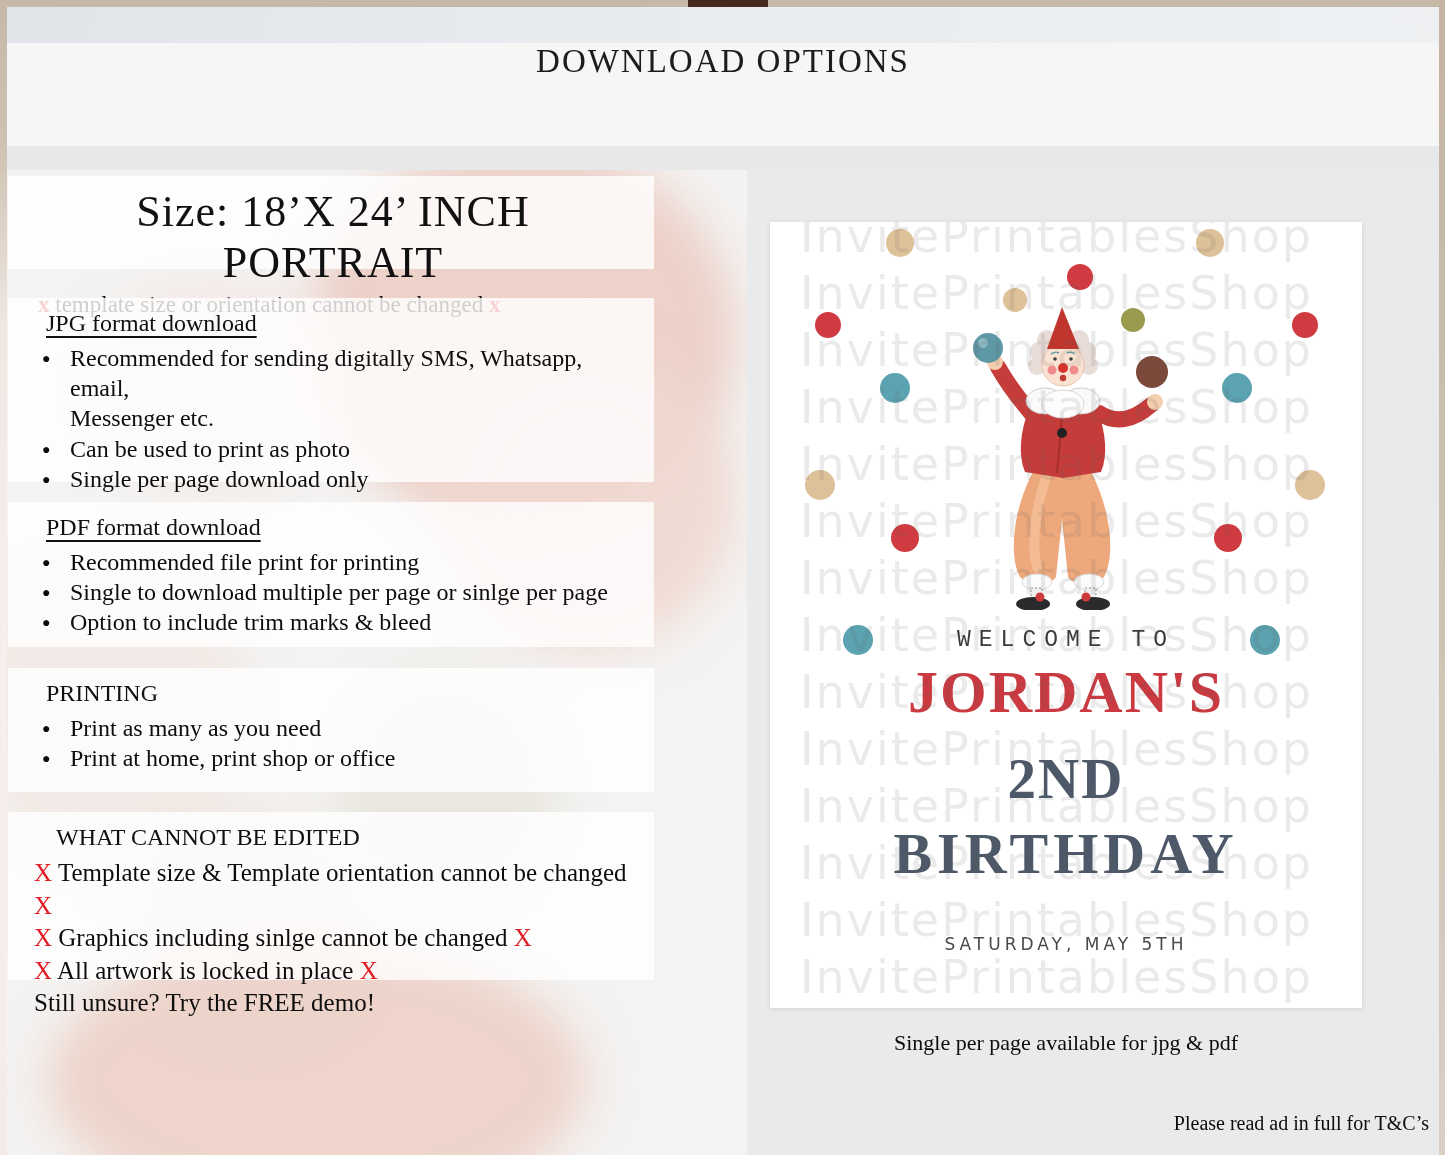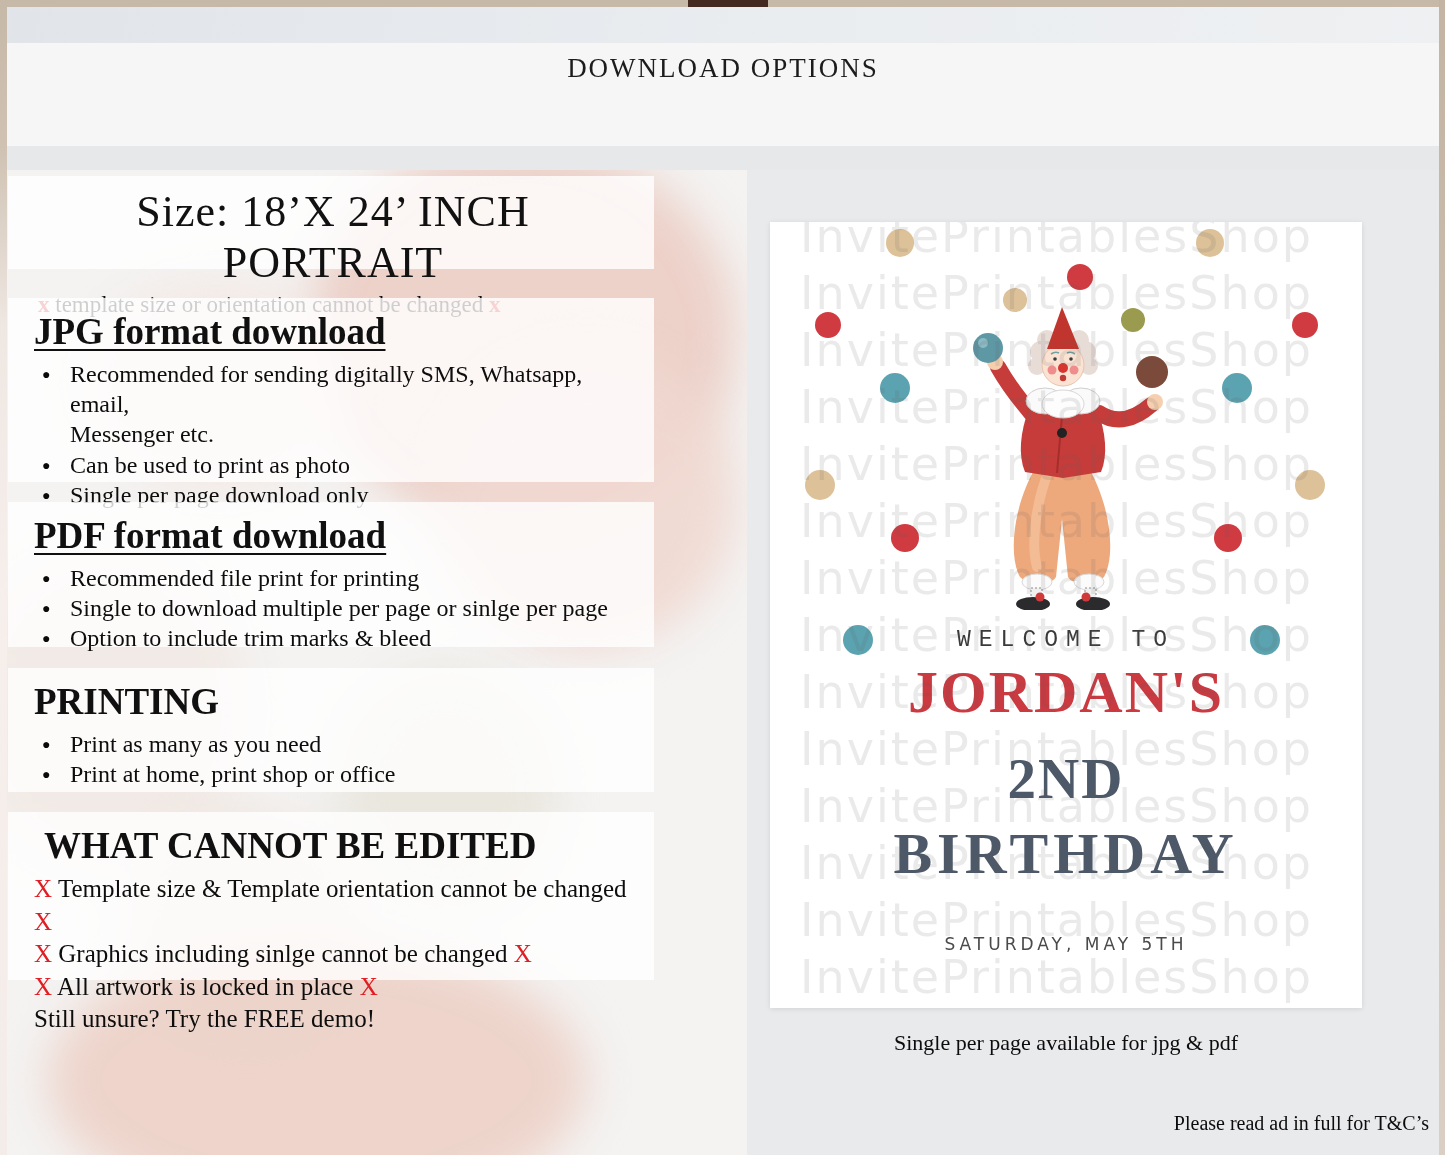--- a/index.html
+++ b/index.html
@@ -10,21 +10,21 @@
   
   .edge-top{position:absolute;left:0;top:0;width:1445px;height:7px;background:#c7b9a8;}
   .edge-top-brown{position:absolute;left:688px;top:0;width:80px;height:7px;background:#43291f;}
   .edge-right{position:absolute;right:0;top:0;width:6px;height:1155px;background:linear-gradient(to bottom,#c3b4a3,#d9cfc3);}
   .edge-left{position:absolute;left:0;top:7px;width:7px;height:1148px;
     background:linear-gradient(to bottom,#c7b9a8 0px,#cfc2b3 140px,#efe7e2 320px,#f6efec 600px,#f3ece9 1148px);}
   
   .band-sky{position:absolute;left:7px;top:7px;width:1432px;height:36px;
     background:linear-gradient(100deg,#e1e4e9 0%,#eaedf0 55%,#eef0f2 100%);}
   .header-band{position:absolute;left:7px;top:43px;width:1432px;height:103px;background:#f6f6f7;text-align:center;}
-  .header-title{margin-top:10px;font-size:27px;letter-spacing:2px;color:#1c1c1c;}
+  .header-title{font-size:33px;letter-spacing:2px;color:#1c1c1c;}
   .header-subtitle{margin-top:6px;font-size:29px;color:#141414;}
   .gray-strip{position:absolute;left:7px;top:146px;width:1432px;height:24px;background:#e6e8ea;}
   
   .photo-area{position:absolute;left:7px;top:170px;width:740px;height:985px;background:#f4f3f2;overflow:hidden;}
   .blob{position:absolute;border-radius:50%;filter:blur(22px);}
   .blob.b1{left:300px;top:-30px;width:430px;height:390px;background:rgba(235,203,194,.85);}
   .blob.b2{left:430px;top:180px;width:300px;height:300px;background:rgba(240,216,208,.9);}
   .blob.b3{left:80px;top:110px;width:260px;height:210px;background:rgba(244,230,224,.7);}
   .blob.b4{left:-40px;top:380px;width:280px;height:320px;background:rgba(240,228,221,.6);}
   .blob.b5{left:120px;top:640px;width:240px;height:220px;background:rgba(236,220,212,.55);}
@@ -33,21 +33,21 @@
   
   .panel{position:absolute;left:8px;width:646px;background:rgba(255,255,255,.8);box-sizing:border-box;padding:8px 22px 8px 26px;}
   .panel-size{top:176px;height:93px;text-align:center;}
   .size-heading{font-size:44px;letter-spacing:1px;margin-top:2px;color:#111;}
   .size-note{font-size:23px;margin-top:4px;text-align:left;padding-left:4px;color:#0d0d0d;}
   .x-bold{color:#e01e24;font-weight:bold;}
   .panel-jpg{top:298px;height:184px;}
   .panel-pdf{top:502px;height:145px;}
   .panel-printing{top:668px;height:124px;}
   .panel-edit{top:812px;height:168px;}
-  .panel h2{margin:4px 0 6px 0;font-size:37px;font-weight:bold;color:#101010;}
+  .panel h2{margin:4px 0 6px 12px;font-size:24px;font-weight:normal;color:#101010;}
   .panel h2.underline{text-decoration:underline;text-underline-offset:5px;text-decoration-thickness:2px;}
   .bullets{list-style:none;margin:2px 0 0 0;padding:0;}
   .bullets li{position:relative;padding-left:36px;font-size:24px;line-height:1.26;color:#0d0d0d;}
   .bullets li::before{content:"●";position:absolute;left:8px;top:7px;font-size:14px;color:#0a0a0a;}
   .bullet-text{white-space:pre-line;}
   .edit-heading{padding-left:10px;}
   .xline{margin:0;font-size:25px;line-height:1.3;color:#0d0d0d;}
   .x-red{color:#e01e24;}
   
   .poster{position:absolute;left:770px;top:222px;width:592px;height:786px;background:#ffffff;

